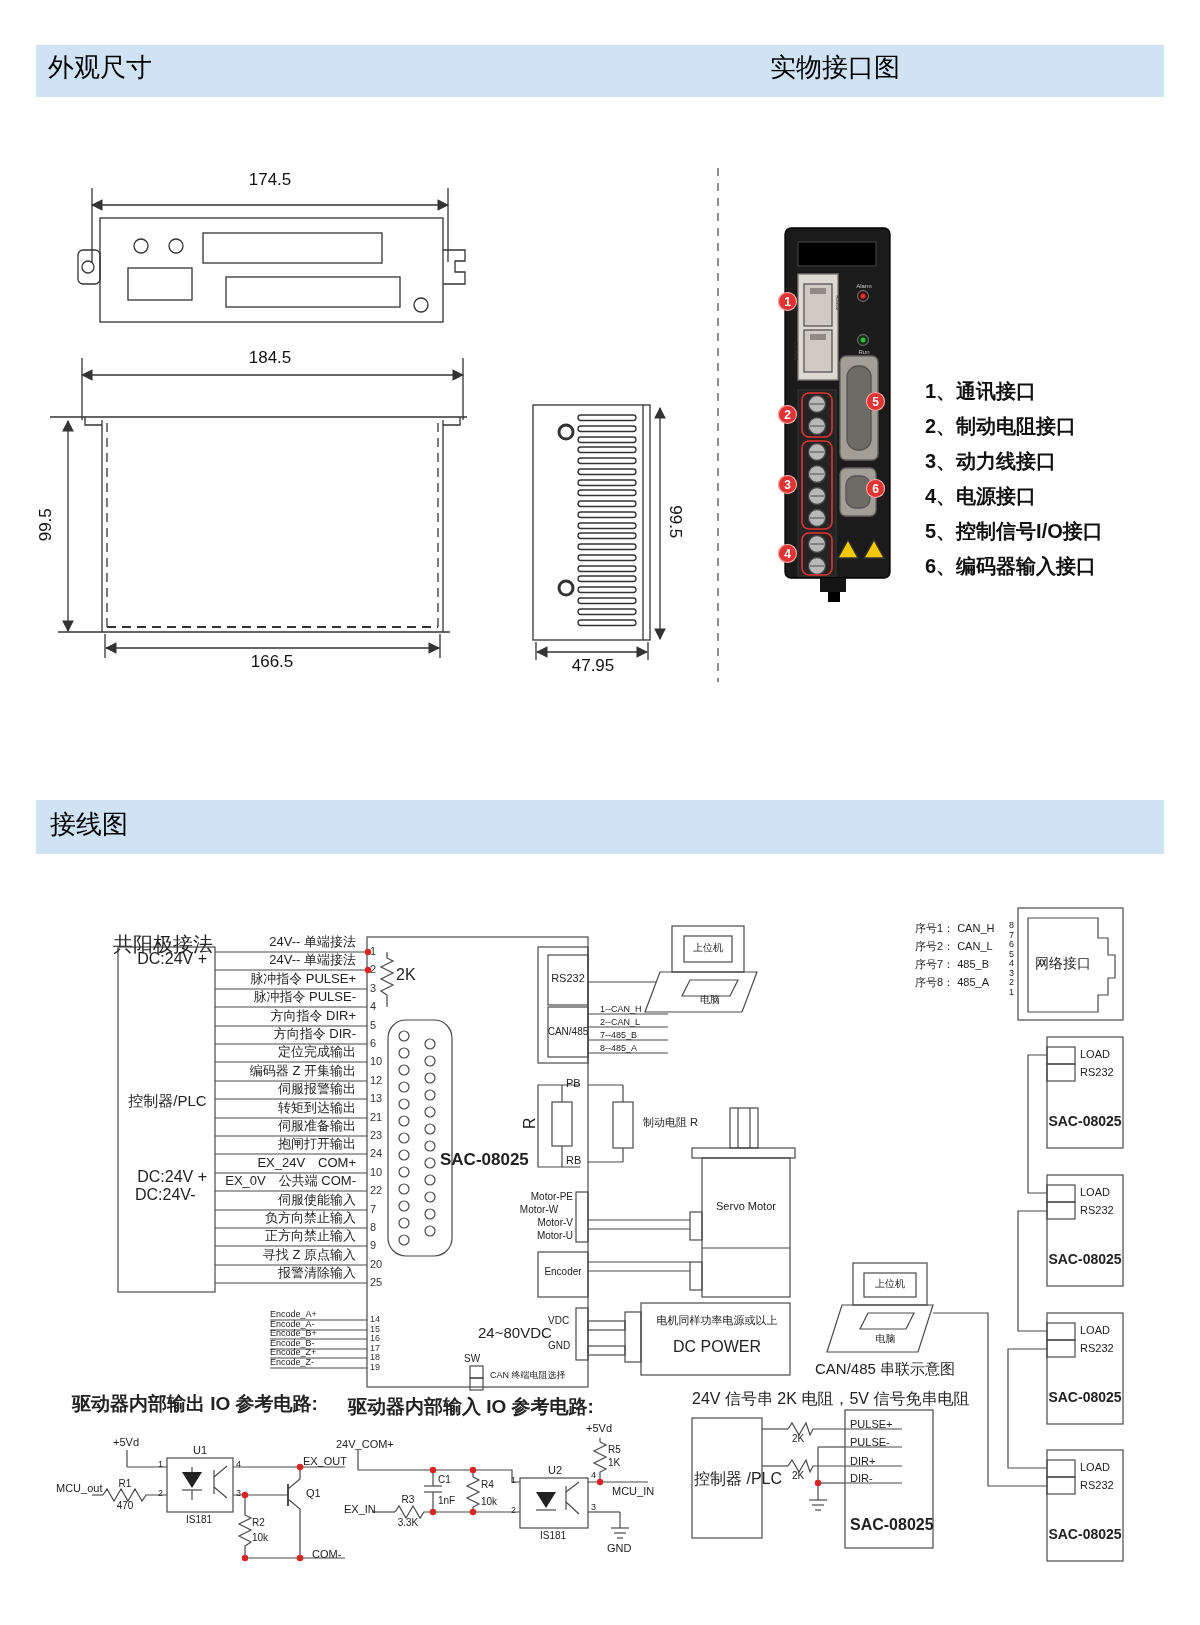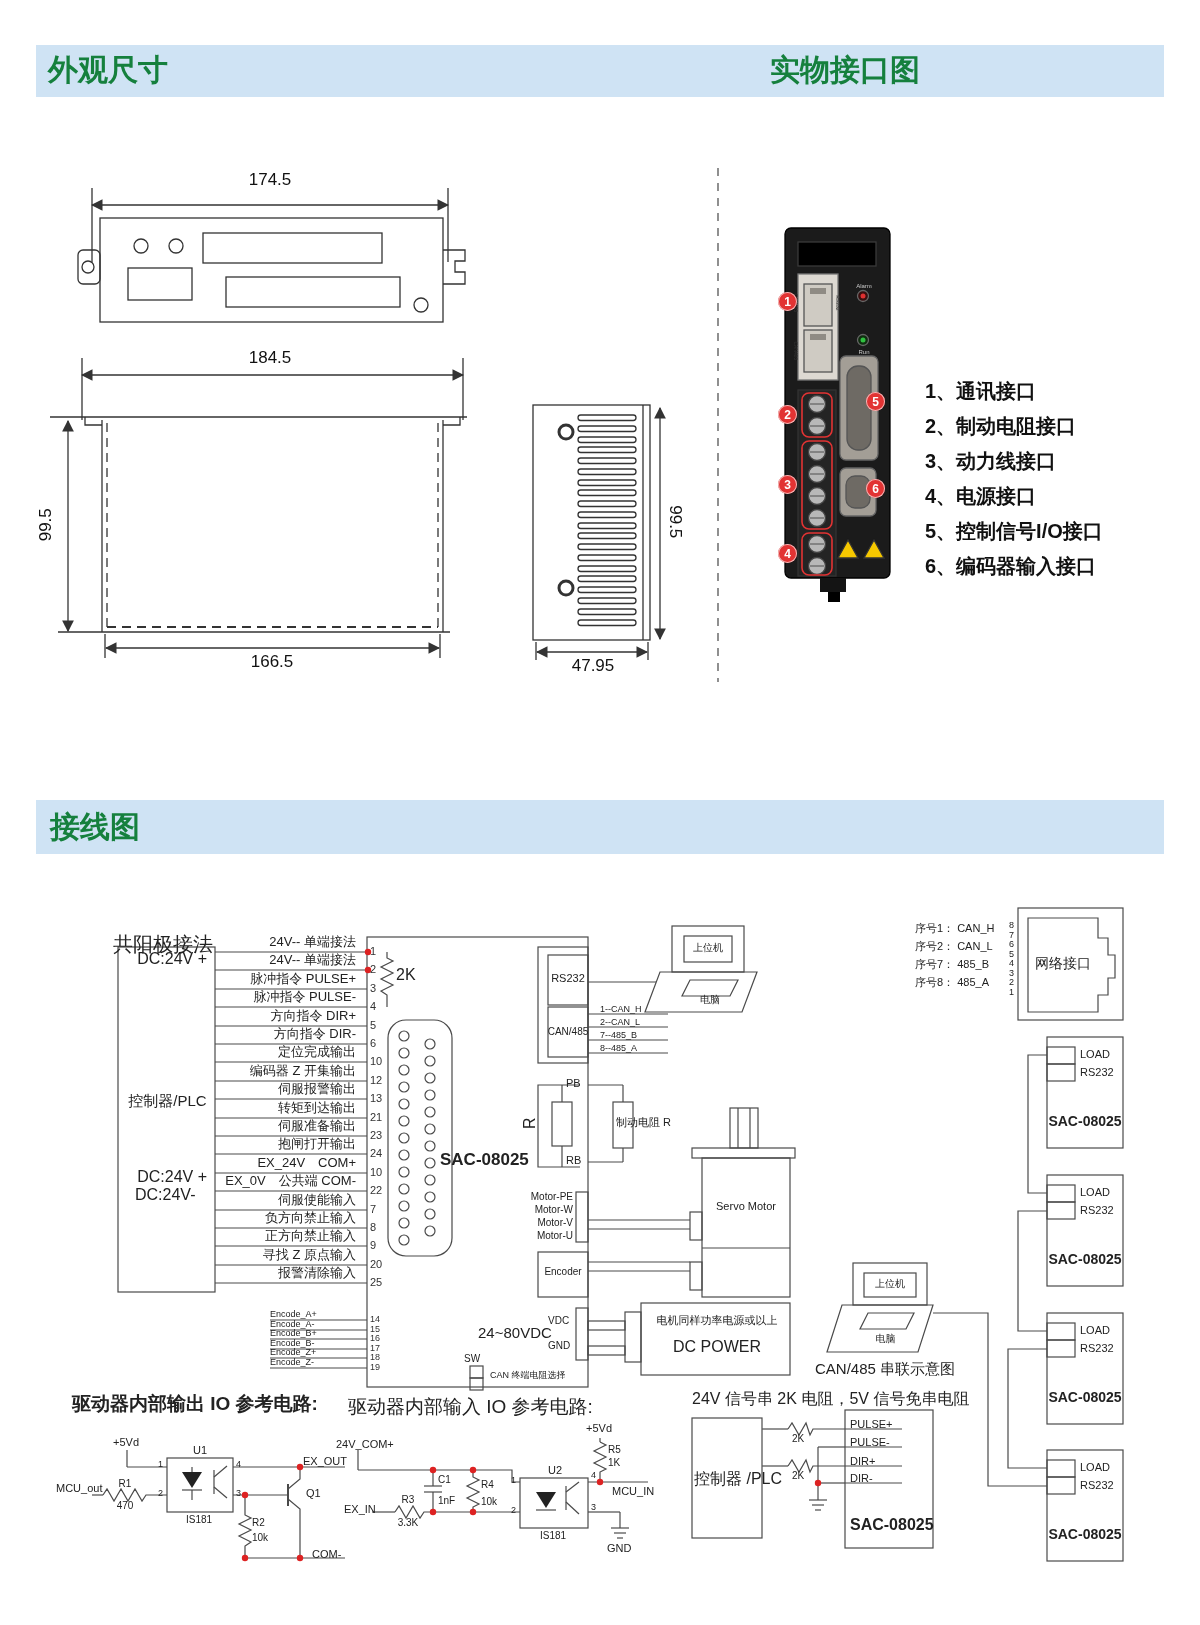--- a/index.html
+++ b/index.html
@@ -1,21 +1,21 @@
 <!DOCTYPE html>
 <html><head>
 <meta charset="utf-8">
 <style>
   html,body{margin:0;padding:0;background:#fff;}
   .page{position:relative;width:1200px;height:1625px;background:#ffffff;overflow:hidden;
         font-family:"Liberation Sans","DejaVu Sans",sans-serif;}
   .art{position:absolute;left:0;top:0;}
   .t{position:absolute;white-space:nowrap;color:#222;line-height:1.15;}
   .band{position:absolute;left:36px;width:1128px;height:52px;background:#cfe3f4;}
-  .band-title{font-size:30px;font-weight:bold;color:#15803d;}
+  .band-title{font-size:26px;font-weight:normal;color:#000000;}
   .dim{font-size:17px;color:#111;text-align:center;}
   .rot90{transform:rotate(90deg);transform-origin:center;}
   .rotm90{transform:rotate(-90deg);transform-origin:center;}
   .legend{font-size:20px;font-weight:600;color:#111;}
   .badge{position:absolute;width:19px;height:19px;border-radius:50%;background:#e23333;
          color:#fff;font-size:12px;font-weight:bold;display:flex;align-items:center;
          justify-content:center;box-shadow:0 0 0 1px #f2b9b9 inset;}
   .sig{font-size:13px;width:200px;text-align:right;left:156px;}
   .pin{font-size:11px;left:370px;color:#333;}
   .enc{font-size:9px;left:270px;}
@@ -464,24 +464,24 @@
 <div class="t f11 c" style="left:548px;top:972px;width:40px">RS232</div>
 <div class="t f10 c" style="left:546px;top:1026px;width:44px">CAN/485</div>
 <div class="t f9" style="left:600px;top:1004px">1--CAN_H</div>
 <div class="t f9" style="left:600px;top:1017px">2--CAN_L</div>
 <div class="t f9" style="left:600px;top:1030px">7--485_B</div>
 <div class="t f9" style="left:600px;top:1043px">8--485_A</div>
 
 <div class="t f11" style="left:566px;top:1077px">PB</div>
 <div class="t f11" style="left:566px;top:1154px">RB</div>
 <div class="t f16 rotm90" style="left:524px;top:1114px">R</div>
-<div class="t f11" style="left:616px;top:1116px">制动电阻 R</div>
+<div class="t f11" style="left:643px;top:1116px">制动电阻 R</div>
 
 <div class="t f10" style="left:505px;top:1191px;width:68px;text-align:right">Motor-PE</div>
-<div class="t f10" style="left:505px;top:1204px;width:68px;text-align:right">Motor-W</div>
+<div class="t f10" style="left:505px;top:1204px;width:68px;text-align:center">Motor-W</div>
 <div class="t f10" style="left:505px;top:1217px;width:68px;text-align:right">Motor-V</div>
 <div class="t f10" style="left:505px;top:1230px;width:68px;text-align:right">Motor-U</div>
 <div class="t f11 c" style="left:705px;top:1200px;width:82px">Servo Motor</div>
 <div class="t f10 c" style="left:538px;top:1266px;width:50px">Encoder</div>
 
 <div class="t f15" style="left:478px;top:1324px">24~80VDC</div>
 <div class="t f10" style="left:548px;top:1315px">VDC</div>
 <div class="t f10" style="left:548px;top:1340px">GND</div>
 <div class="t f11 c" style="left:652px;top:1314px;width:130px">电机同样功率电源或以上</div>
 <div class="t f16 c" style="left:652px;top:1338px;width:130px">DC POWER</div>
@@ -531,21 +531,21 @@
 <div class="t f10" style="left:252px;top:1517px">R2</div>
 <div class="t f10" style="left:252px;top:1532px">10k</div>
 <div class="t f11" style="left:306px;top:1487px">Q1</div>
 <div class="t f11" style="left:303px;top:1455px">EX_OUT</div>
 <div class="t f11" style="left:312px;top:1548px">COM-</div>
 <div class="t f9" style="left:158px;top:1459px">1</div>
 <div class="t f9" style="left:158px;top:1488px">2</div>
 <div class="t f9" style="left:236px;top:1488px">3</div>
 <div class="t f9" style="left:236px;top:1459px">4</div>
 
-<div class="t f19" style="left:348px;top:1396px;font-weight:400">驱动器内部输入 IO 参考电路:</div>
+<div class="t f19" style="left:348px;top:1396px;font-weight:700">驱动器内部输入 IO 参考电路:</div>
 <div class="t f11" style="left:336px;top:1438px">24V_COM+</div>
 <div class="t f11" style="left:344px;top:1503px">EX_IN</div>
 <div class="t f10 c" style="left:394px;top:1494px;width:28px">R3</div>
 <div class="t f10 c" style="left:392px;top:1517px;width:32px">3.3K</div>
 <div class="t f10" style="left:438px;top:1474px">C1</div>
 <div class="t f10" style="left:438px;top:1495px">1nF</div>
 <div class="t f10" style="left:481px;top:1479px">R4</div>
 <div class="t f10" style="left:481px;top:1496px">10k</div>
 <div class="t f11" style="left:548px;top:1464px">U2</div>
 <div class="t f10" style="left:540px;top:1530px">IS181</div>

